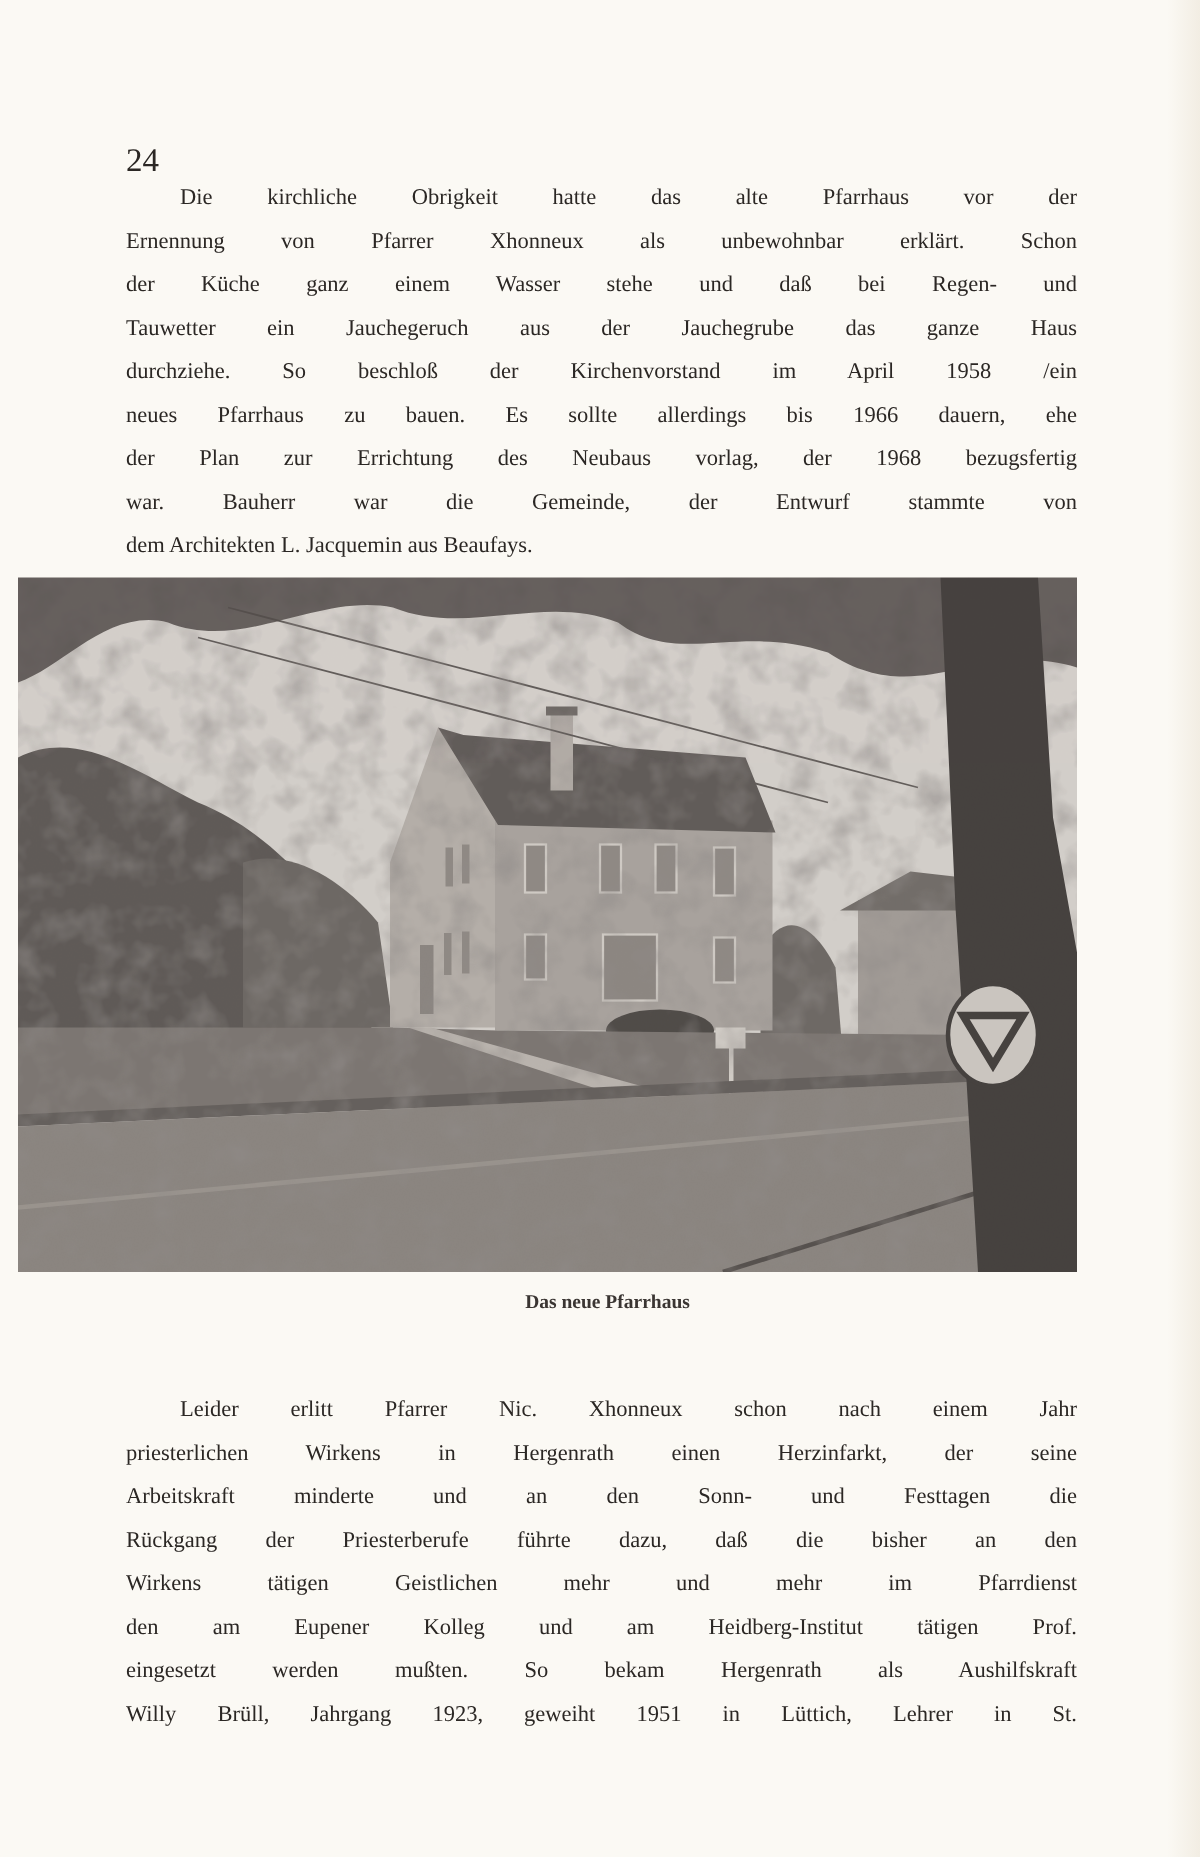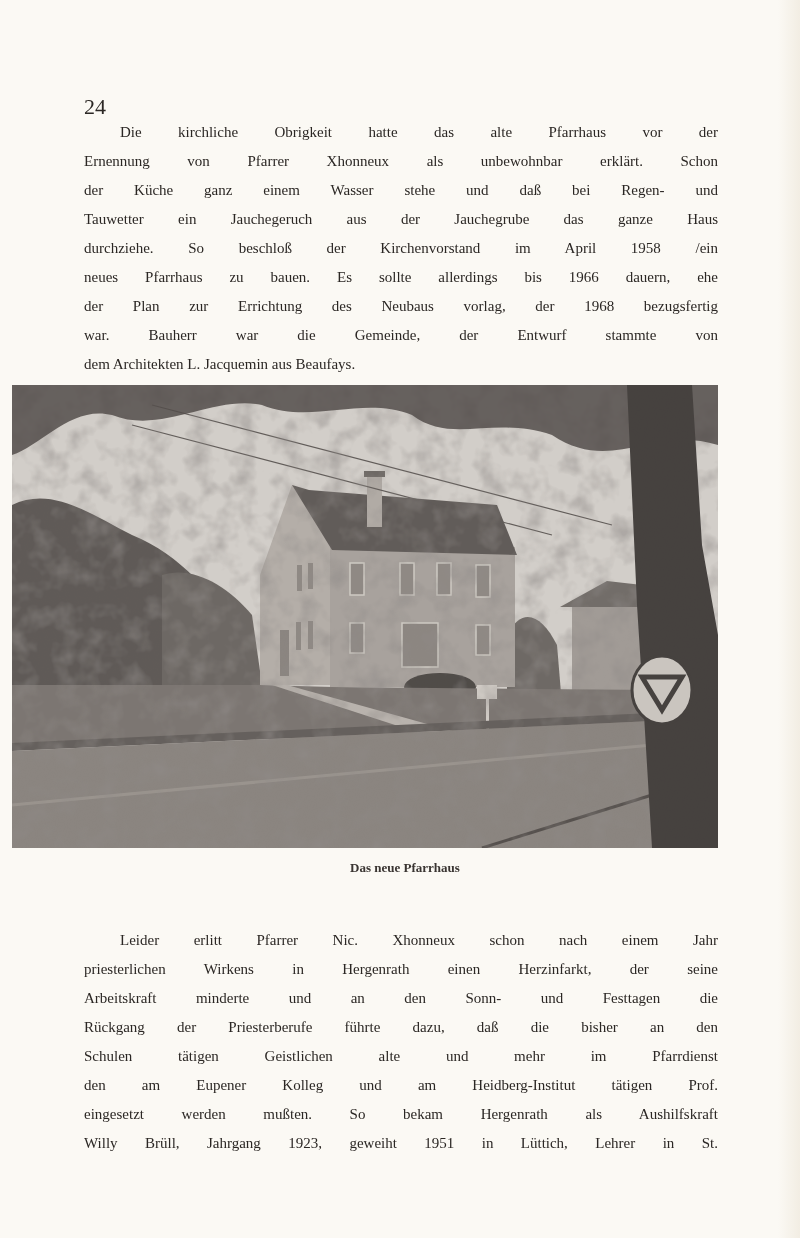--- a/index.html
+++ b/index.html
@@ -144,17 +144,17 @@
   </svg>
 </div>
 
 <div class="caption">Das neue Pfarrhaus</div>
 
 <div class="para" id="para2">
   <span class="line indent">Leider erlitt Pfarrer Nic. Xhonneux schon nach einem Jahr</span>
   <span class="line">priesterlichen Wirkens in Hergenrath einen Herzinfarkt, der seine</span>
   <span class="line">Arbeitskraft minderte und an den Sonn- und Festtagen die</span>
   <span class="line">Rückgang der Priesterberufe führte dazu, daß die bisher an den</span>
-  <span class="line">Schulen tätigen Geistlichen alte und mehr im Pfarrdienst</span>
+  <span class="line">Wirkens tätigen Geistlichen mehr und mehr im Pfarrdienst</span>
   <span class="line">den am Eupener Kolleg und am Heidberg-Institut tätigen Prof.</span>
   <span class="line">eingesetzt werden mußten. So bekam Hergenrath als Aushilfskraft</span>
   <span class="line">Willy Brüll, Jahrgang 1923, geweiht 1951 in Lüttich, Lehrer in St.</span>
 </div>
 
 </body></html>

